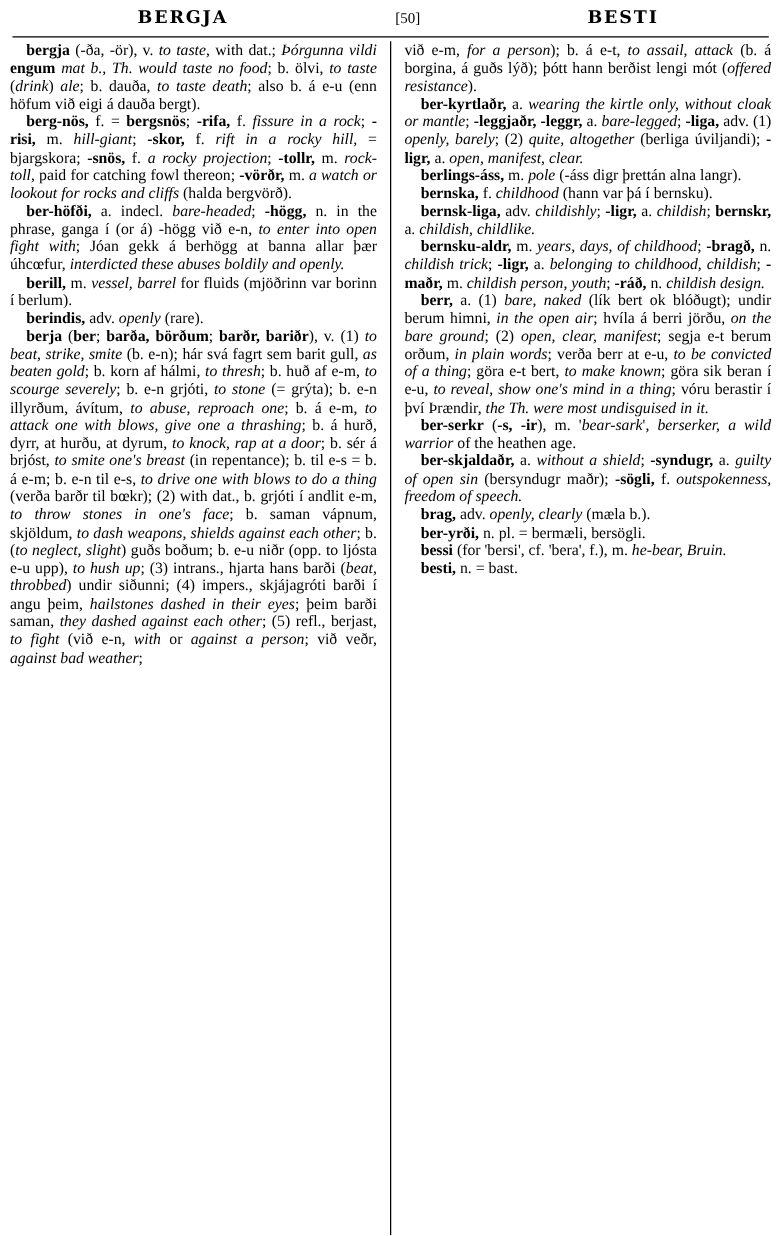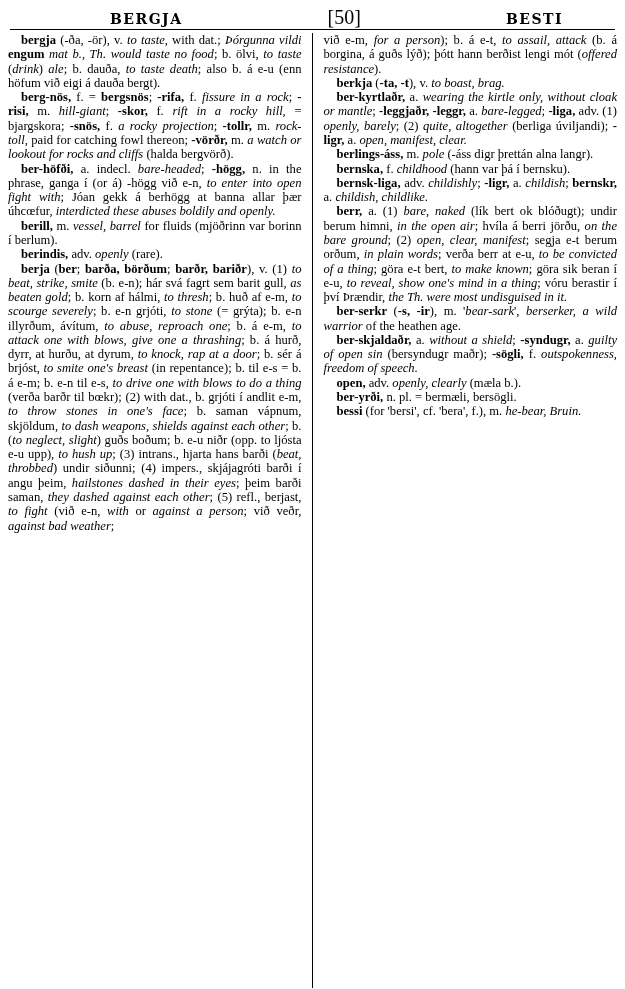--- a/index.html
+++ b/index.html
@@ -33,25 +33,25 @@
   }
   .header .left {
     margin-left: 96px;
     font-family: "DejaVu Serif", serif;
     font-size: 14px;
     letter-spacing: 1.5px;
   }
   .header .center {
     font-family: "Liberation Serif", serif;
     font-weight: normal;
-    font-size: 20px;
+    font-size: 12px;
     letter-spacing: 0px;
   }
   .header .right {
-    margin-right: 48px;
+    margin-right: 84px;
     font-family: "DejaVu Serif", serif;
     font-size: 14px;
     letter-spacing: 1.5px;
   }
   .rule {
     border-top: 1px solid #000;
     margin: 1px 2px 3px 2px;
   }
   .columns {
     position: relative;
@@ -104,27 +104,28 @@
     <div class="col left">
         <p class="entry"><b>bergja</b> (-ða, -ör), v. <i>to taste</i>, with dat.; <i>Þórgunna vildi</i> <b>engum</b> <i>mat b., Th. would taste no food</i>; b. ölvi, <i>to taste</i> (<i>drink</i>) <i>ale</i>; b. dauða, <i>to taste death</i>; also b. á e-u (enn höfum við eigi á dauða bergt).</p>
         <p class="entry"><b>berg-nös,</b> f. = <b>bergsnös</b>; <b>-rifa,</b> f. <i>fissure in a rock</i>; <b>-risi,</b> m. <i>hill-giant</i>; <b>-skor,</b> f. <i>rift in a rocky hill,</i> = bjargskora; <b>-snös,</b> f. <i>a rocky projection</i>; <b>-tollr,</b> m. <i>rock-toll,</i> paid for catching fowl thereon; <b>-vörðr,</b> m. <i>a watch or lookout for rocks and cliffs</i> (halda bergvörð).</p>
         <p class="entry"><b>ber-höfði,</b> a. indecl. <i>bare-headed</i>; <b>-högg,</b> n. in the phrase, ganga í (or á) -högg við e-n, <i>to enter into open fight with</i>; Jóan gekk á berhögg at banna allar þær úhcœfur, <i>interdicted these abuses boldily and openly.</i></p>
         <p class="entry"><b>berill,</b> m. <i>vessel, barrel</i> for fluids (mjöðrinn var borinn í berlum).</p>
         <p class="entry"><b>berindis,</b> adv. <i>openly</i> (rare).</p>
         <p class="entry"><b>berja</b> (<b>ber</b>; <b>barða, börðum</b>; <b>barðr, bariðr</b>), v. (1) <i>to beat, strike, smite</i> (b. e-n); hár svá fagrt sem barit gull, <i>as beaten gold</i>; b. korn af hálmi, <i>to thresh</i>; b. huð af e-m, <i>to scourge severely</i>; b. e-n grjóti, <i>to stone</i> (= grýta); b. e-n illyrðum, ávítum, <i>to abuse, reproach one</i>; b. á e-m, <i>to attack one with blows, give one a thrashing</i>; b. á hurð, dyrr, at hurðu, at dyrum, <i>to knock, rap at a door</i>; b. sér á brjóst, <i>to smite one's breast</i> (in repentance); b. til e-s = b. á e-m; b. e-n til e-s, <i>to drive one with blows to do a thing</i> (verða barðr til bœkr); (2) with dat., b. grjóti í andlit e-m, <i>to throw stones in one's face</i>; b. saman vápnum, skjöldum, <i>to dash weapons, shields against each other</i>; b. (<i>to neglect, slight</i>) guðs boðum; b. e-u niðr (opp. to ljósta e-u upp), <i>to hush up</i>; (3) intrans., hjarta hans barði (<i>beat, throbbed</i>) undir siðunni; (4) impers., skjájagróti barði í angu þeim, <i>hailstones dashed in their eyes</i>; þeim barði saman, <i>they dashed against each other</i>; (5) refl., berjast, <i>to fight</i> (við e-n, <i>with</i> or <i>against a person</i>; við veðr, <i>against bad weather</i>;</p>
       </div>
     <div class="col right">
         <p class="entry cont">við e-m, <i>for a person</i>); b. á e-t, <i>to assail, attack</i> (b. á borgina, á guðs lýð); þótt hann berðist lengi mót (<i>offered resistance</i>).</p>
-        <p class="entry"><b>berkja</b> (<b>-ta, -t</b>), v. <i>to boast, brag.</i></p>
         <p class="entry"><b>ber-kyrtlaðr,</b> a. <i>wearing the kirtle only, without cloak or mantle</i>; <b>-leggjaðr, -leggr,</b> a. <i>bare-legged</i>; <b>-liga,</b> adv. (1) <i>openly, barely</i>; (2) <i>quite, altogether</i> (berliga úviljandi); <b>-ligr,</b> a. <i>open, manifest, clear.</i></p>
         <p class="entry"><b>berlings-áss,</b> m. <i>pole</i> (-áss digr þrettán alna langr).</p>
         <p class="entry"><b>bernska,</b> f. <i>childhood</i> (hann var þá í bernsku).</p>
         <p class="entry"><b>bernsk-liga,</b> adv. <i>childishly</i>; <b>-ligr,</b> a. <i>childish</i>; <b>bernskr,</b> a. <i>childish, childlike.</i></p>
+        <p class="entry"><b>bernsku-aldr,</b> m. <i>years, days, of childhood</i>; <b>-bragð,</b> n. <i>childish trick</i>; <b>-ligr,</b> a. <i>belonging to childhood, childish</i>; <b>-maðr,</b> m. <i>childish person, youth</i>; <b>-ráð,</b> n. <i>childish design.</i></p>
         <p class="entry"><b>berr,</b> a. (1) <i>bare, naked</i> (lík bert ok blóðugt); undir berum himni, <i>in the open air</i>; hvíla á berri jörðu, <i>on the bare ground</i>; (2) <i>open, clear, manifest</i>; segja e-t berum orðum, <i>in plain words</i>; verða berr at e-u, <i>to be convicted of a thing</i>; göra e-t bert, <i>to make known</i>; göra sik beran í e-u, <i>to reveal, show one's mind in a thing</i>; vóru berastir í því Þrændir, <i>the Th. were most undisguised in it.</i></p>
         <p class="entry"><b>ber-serkr</b> (<b>-s, -ir</b>), m. '<i>bear-sark</i>', <i>berserker, a wild warrior</i> of the heathen age.</p>
         <p class="entry"><b>ber-skjaldaðr,</b> a. <i>without a shield</i>; <b>-syndugr,</b> a. <i>guilty of open sin</i> (bersyndugr maðr); <b>-sögli,</b> f. <i>outspokenness, freedom of speech.</i></p>
-        <p class="entry"><b>open,</b> adv. <i>openly, clearly</i> (mæla b.).</p>
+        <p class="entry"><b>brag,</b> adv. <i>openly, clearly</i> (mæla b.).</p>
         <p class="entry"><b>ber-yrði,</b> n. pl. = bermæli, bersögli.</p>
         <p class="entry"><b>bessi</b> (for 'bersi', cf. 'bera', f.), m. <i>he-bear, Bruin.</i></p>
+        <p class="entry"><b>besti,</b> n. = bast.</p>
       </div>
   </div>
 
 </div>
 
 </body></html>

